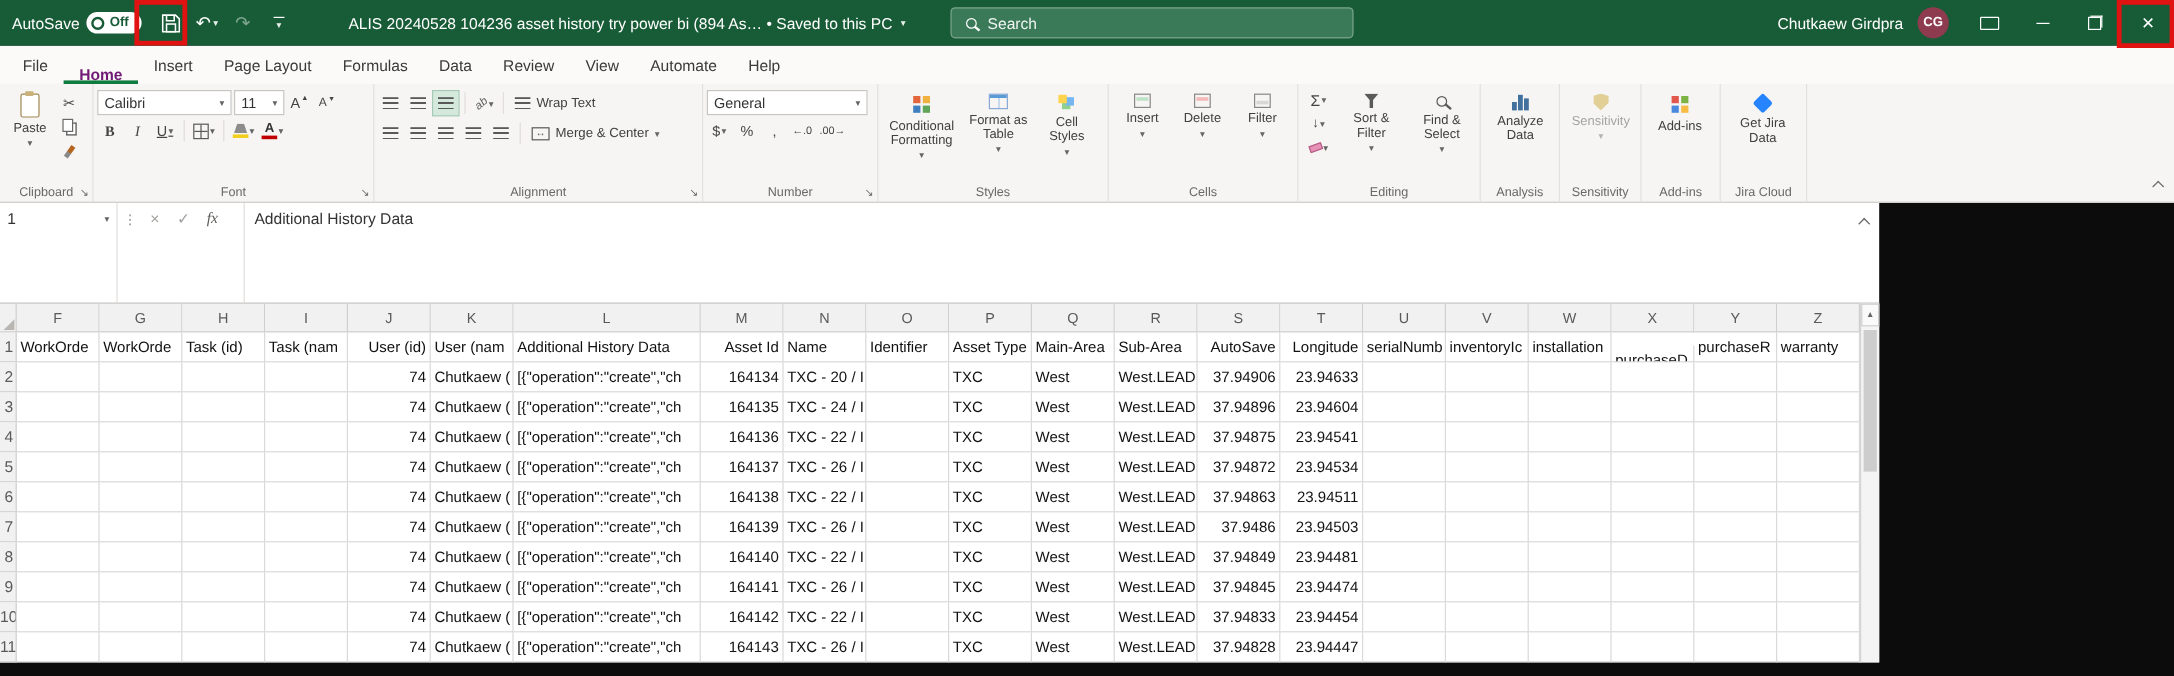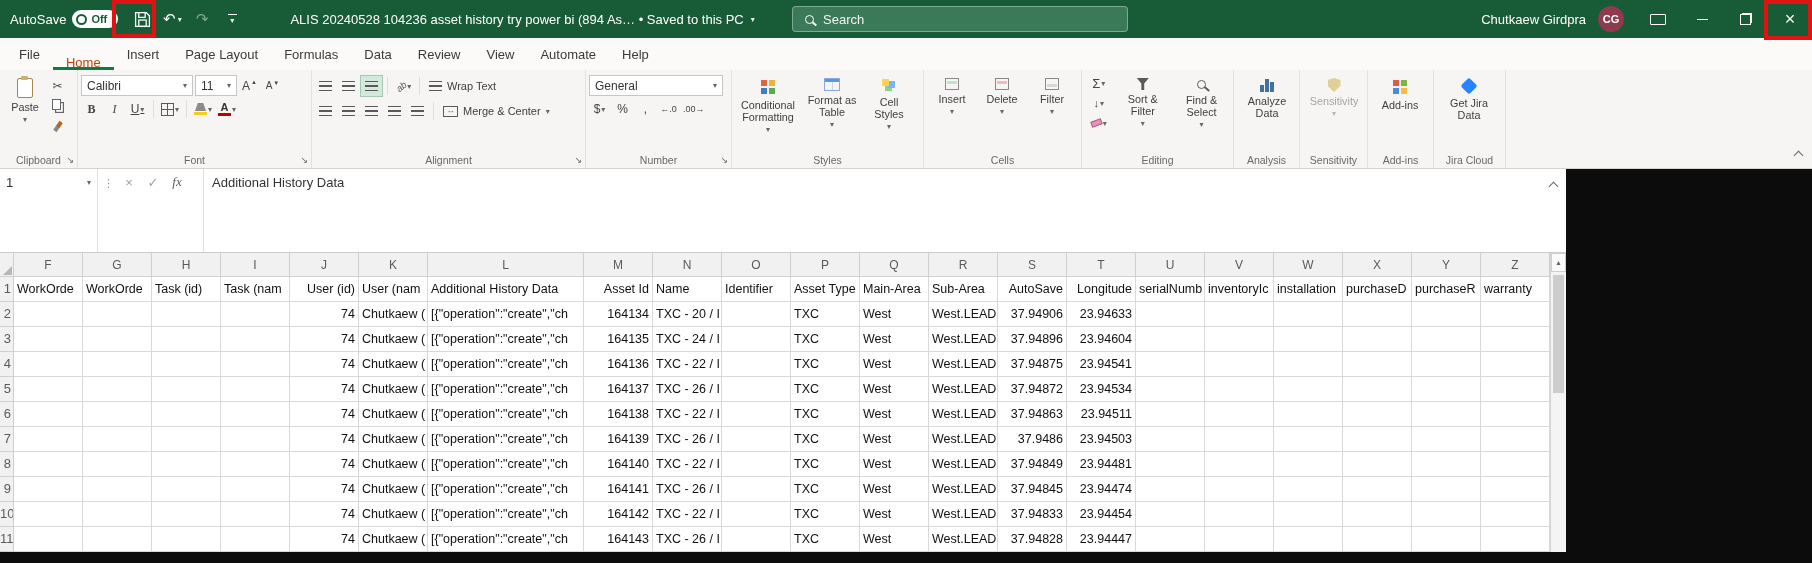--- a/index.html
+++ b/index.html
@@ -30,21 +30,21 @@
   .ic-monitor{width:16px;height:11px;border:1.5px solid #fff;border-radius:1px}
   .ic-min{width:11px;border-top:1.6px solid #fff;display:inline-block}
   .ic-restore{position:relative;width:12px;height:12px;display:inline-block}
   .ic-restore::before{content:"";position:absolute;left:0;bottom:0;width:9px;height:9px;border:1.3px solid #fff}
   .ic-restore::after{content:"";position:absolute;right:0;top:0;width:9px;height:9px;border-top:1.3px solid #fff;border-right:1.3px solid #fff}
 
   
   .tabrow{position:absolute;left:0;top:38px;width:1812px;height:32px;background:#fbfaf9;z-index:4}
   .tabs{display:flex;margin-left:6px;height:100%}
   .tab{padding:0 13px;display:flex;align-items:center;font-size:13px;color:#3b3a39}
-  .tab.active{color:#c2410c;font-weight:400;border-bottom:3px solid #0F7B3F;padding-top:20px}
+  .tab.active{color:#701a75;font-weight:700;border-bottom:3px solid #0F7B3F;padding-top:20px}
   .tr-right{position:absolute;right:10px;top:4px;display:flex;gap:8px}
   .pill-btn{display:flex;align-items:center;gap:7px;border:1px solid #c8c6c4;background:#fff;border-radius:3px;height:25px;padding:0 11px;font-size:12.5px;color:#333}
   .ic-comment{width:13px;height:10px;border:1.4px solid #555;border-radius:2px;position:relative}
   .ic-comment::after{content:"";position:absolute;left:2px;bottom:-4px;width:5px;height:5px;background:transparent;border-left:1.4px solid #555;border-bottom:1.4px solid #555;transform:skewX(-30deg);height:4px}
   .ic-share{width:11px;height:8px;border:1.5px solid #217346;border-top:none;position:relative;margin-top:5px}
   .ic-share::before{content:"↑";position:absolute;left:1px;top:-9px;color:#217346;font-size:10px;line-height:10px}
 
   
   .ribbon{position:absolute;left:0;top:70px;width:1812px;height:99px;background:#f6f5f3;border-bottom:1px solid #d4d2cf;display:flex;z-index:3}
   .rg{position:relative;height:100%;border-right:1px solid #e3e1df;flex:none;padding:3px 3px 17px}
@@ -503,21 +503,21 @@
         <div class="cell" style="width: 69px;">Name</div>
         <div class="cell" style="width: 69px;">Identifier</div>
         <div class="cell" style="width: 69px;">Asset Type</div>
         <div class="cell" style="width: 69px;">Main-Area</div>
         <div class="cell" style="width: 69px;">Sub-Area</div>
         <div class="cell ar" style="width: 69px;">AutoSave</div>
         <div class="cell ar" style="width: 69px;">Longitude</div>
         <div class="cell" style="width: 69px;">serialNumb</div>
         <div class="cell" style="width: 69px;">inventoryIc</div>
         <div class="cell" style="width: 69px;">installation</div>
-        <div class="cell" style="width: 69px;">purchaseD</div>
+        <div class="cell" style="width: 69px; margin-top: 11px;">purchaseD</div>
         <div class="cell" style="width: 69px;">purchaseR</div>
         <div class="cell" style="width: 69px;">warranty</div>
       </div>
       <div class="grow">
         <div class="rownum">2</div>
         <div class="cell" style="width: 69px;"></div>
         <div class="cell" style="width: 69px;"></div>
         <div class="cell" style="width: 69px;"></div>
         <div class="cell" style="width: 69px;"></div>
         <div class="cell ar" style="width: 69px;">74</div>

